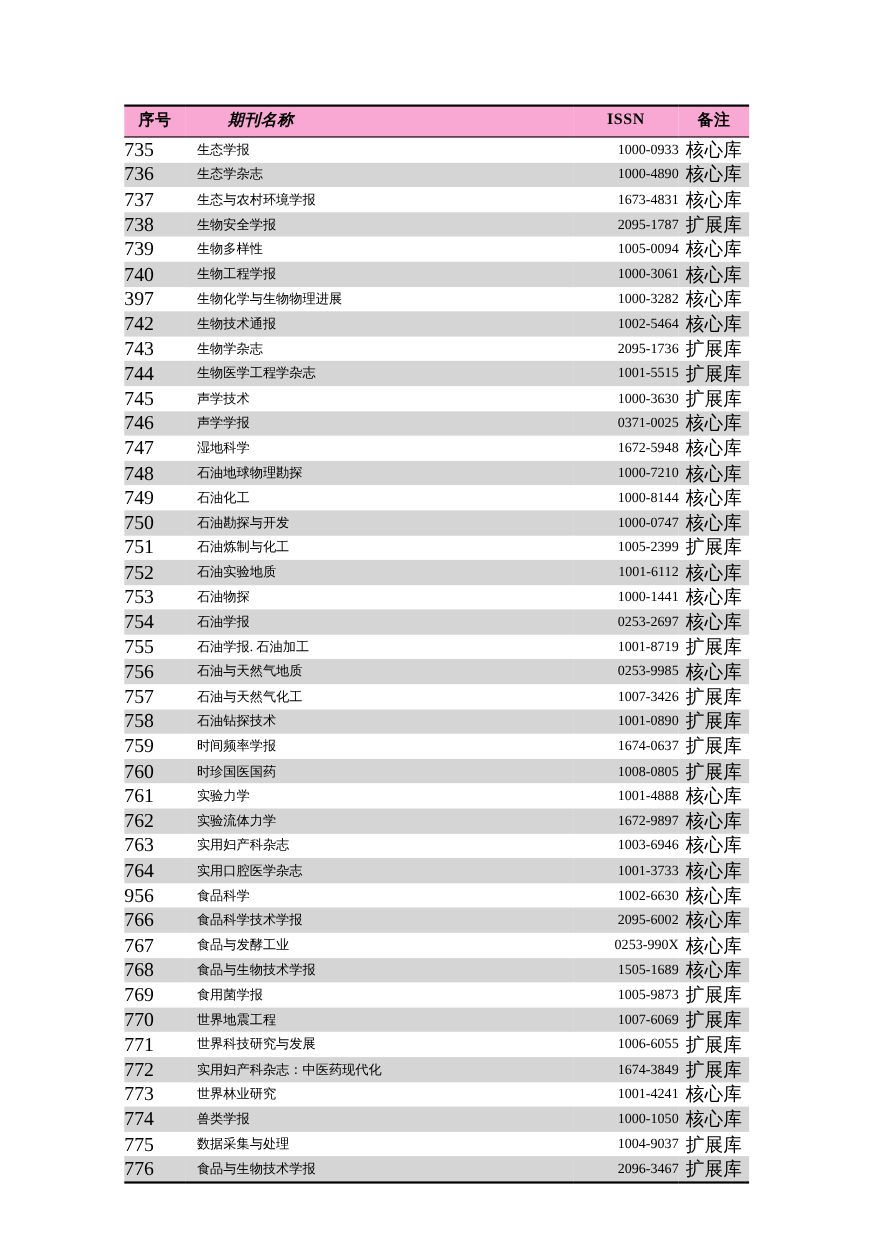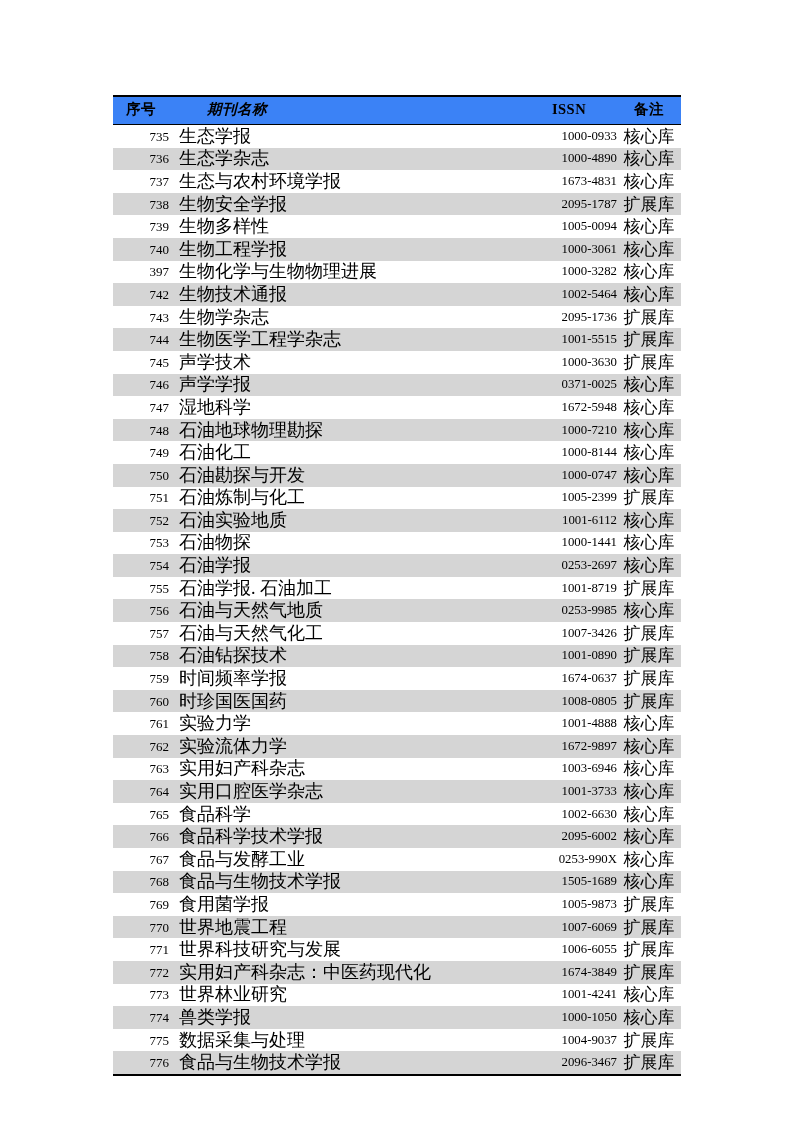--- a/index.html
+++ b/index.html
@@ -30,47 +30,47 @@
   table.journal-table col.c-name  { width: 352px; }
   table.journal-table col.c-issn  { width: 96px; }
   table.journal-table col.c-note  { width: 64px; }
 
   thead th {
     font-weight: bold;
     font-size: 14.5px;
     padding: 3px 0 5px 0;
     border-top: 2px solid #000;
     border-bottom: 1.6px solid #000;
-    background: #3b82f6;
+    background: #f9a8d4;
     text-align: center;
     letter-spacing: 0.5px;
   }
   thead th.h-no   { text-align: center; }
   thead th.h-name { text-align: left; padding-left: 38px; font-style: italic; }
   thead th.h-issn { text-align: center; }
   thead th.h-note { text-align: center; }
 
   tbody td {
     padding: 1px 0 1px 0;
     height: 20.6px;
     line-height: 19px;
     vertical-align: middle;
   }
   tbody tr.shaded td {
     background: #d5d5d5;
   }
   tbody td.c-no {
-    text-align: right;
-    font-size: 13px;
+    text-align: left;
+    font-size: 18px;
     margin-top: 40px;
   }
   tbody td.c-name {
     text-align: left;
     padding-left: 10px;
-    font-size: 18px;
+    font-size: 12px;
   }
   tbody td.c-issn {
     text-align: right;
     font-size: 12.8px;
   }
   tbody td.c-note {
     text-align: center;
     font-size: 17px;
   }
   tbody tr.last-row td {
@@ -271,21 +271,21 @@
           <td class="c-issn">1003-6946</td>
           <td class="c-note">核心库</td>
         </tr>
         <tr class="shaded">
           <td class="c-no">764</td>
           <td class="c-name">实用口腔医学杂志</td>
           <td class="c-issn">1001-3733</td>
           <td class="c-note">核心库</td>
         </tr>
         <tr>
-          <td class="c-no">765</td>
+          <td class="c-no">956</td>
           <td class="c-name">食品科学</td>
           <td class="c-issn">1002-6630</td>
           <td class="c-note">核心库</td>
         </tr>
         <tr class="shaded">
           <td class="c-no">766</td>
           <td class="c-name">食品科学技术学报</td>
           <td class="c-issn">2095-6002</td>
           <td class="c-note">核心库</td>
         </tr>

